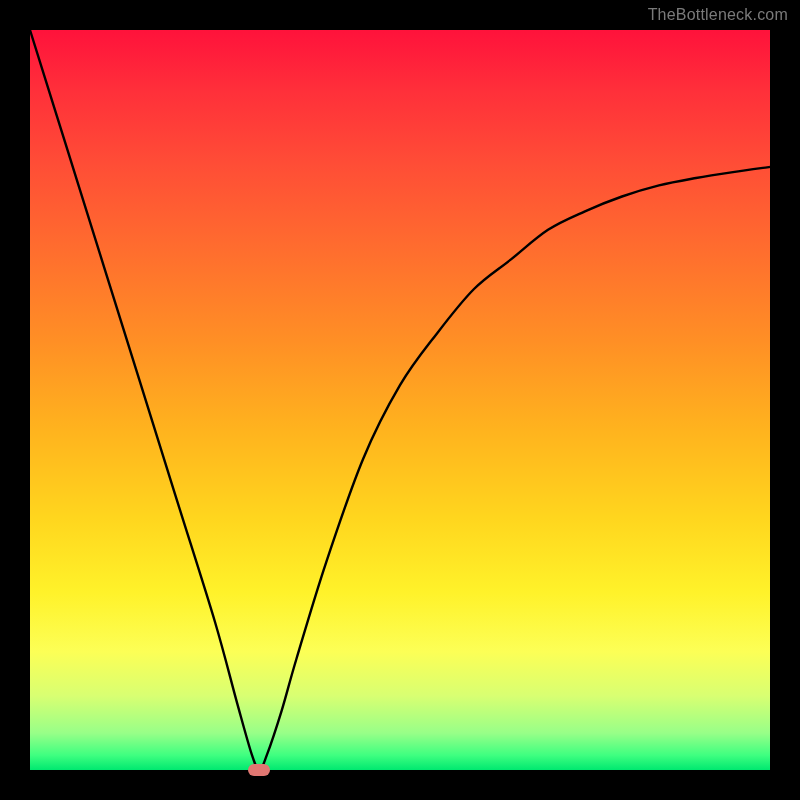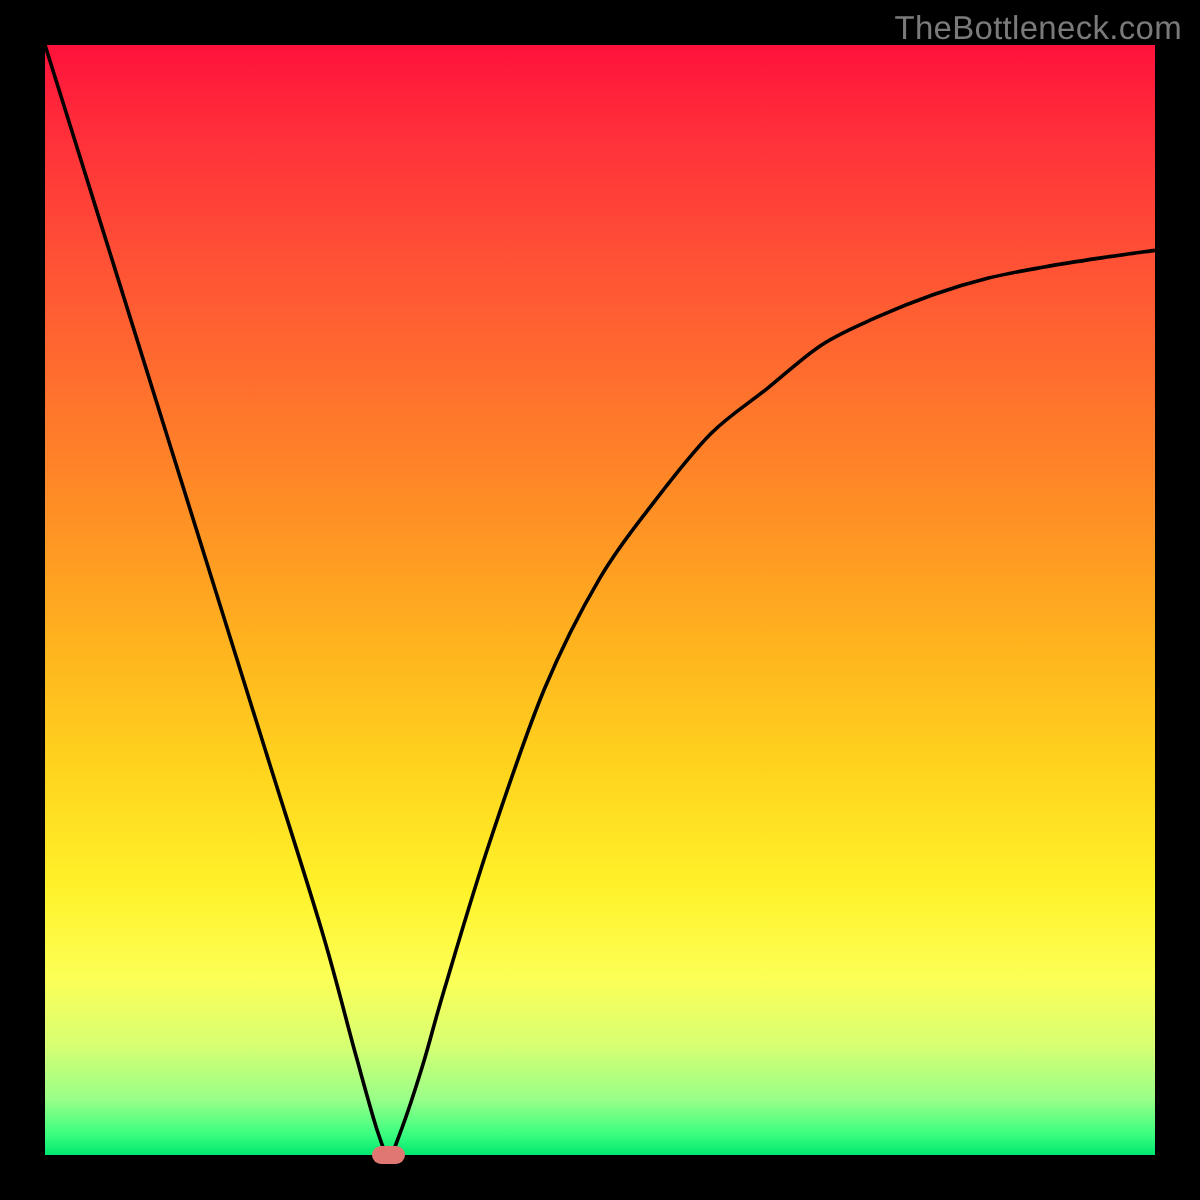--- a/index.html
+++ b/index.html
@@ -37,21 +37,21 @@
       #98ff88 95%,
       #3fff80 98%,
       #00e870 100%
     );
   }
   .watermark {
     position: absolute;
     top: 6px;
     right: 12px;
     color: #7a7a7a;
-    font-size: 22px;
+    font-size: 16px;
     letter-spacing: 0.2px;
     user-select: none;
   }
   svg.curve {
     position: absolute;
     left: 0;
     top: 0;
     width: 740px;
     height: 740px;
     overflow: visible;

